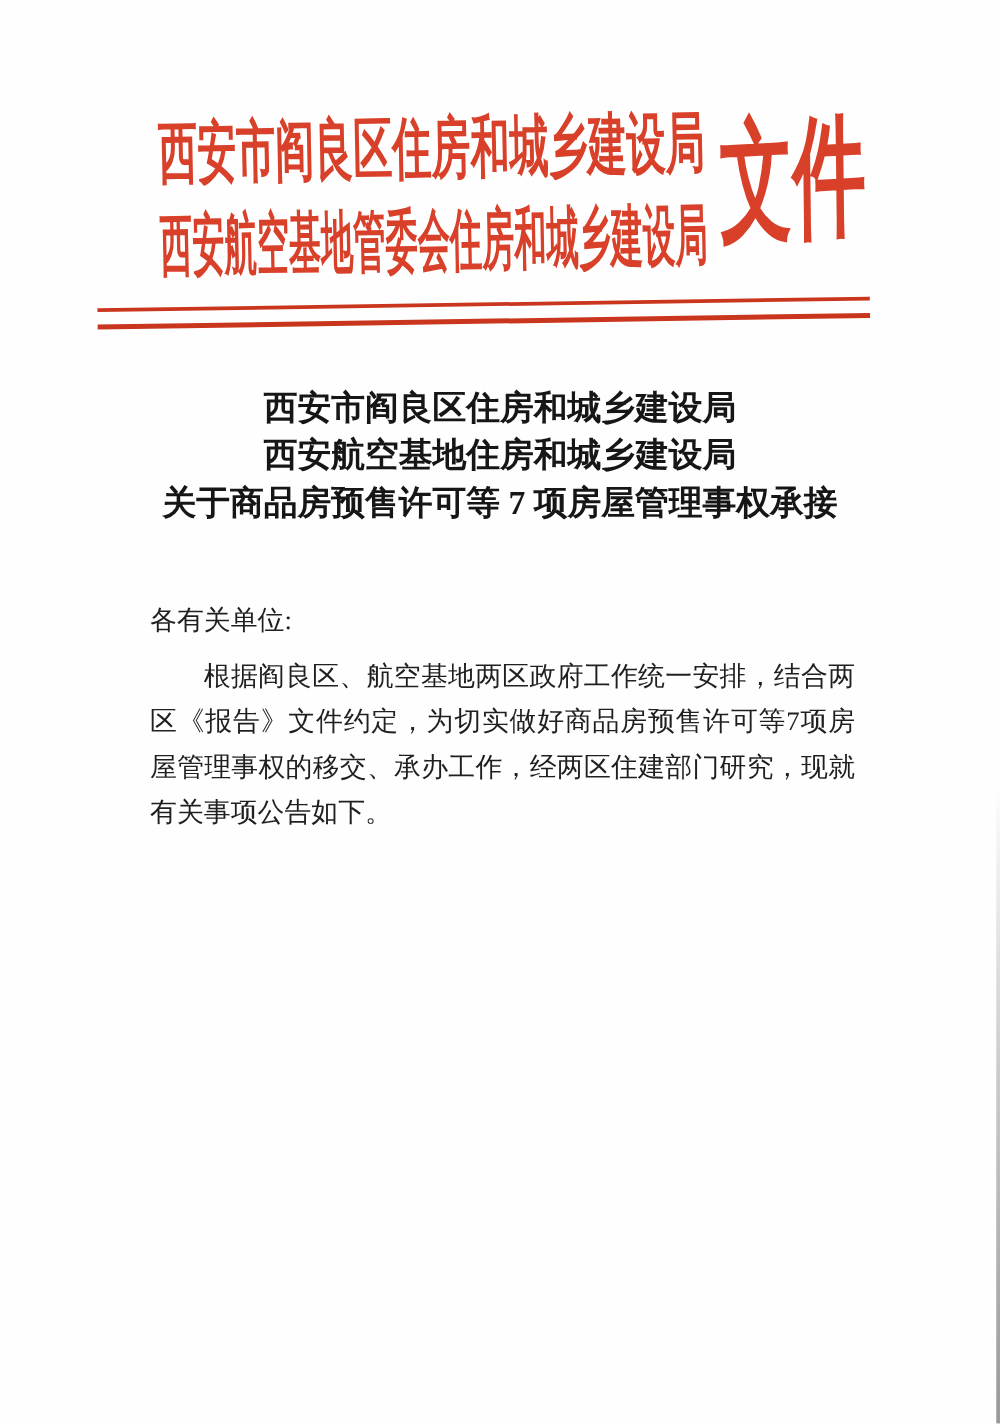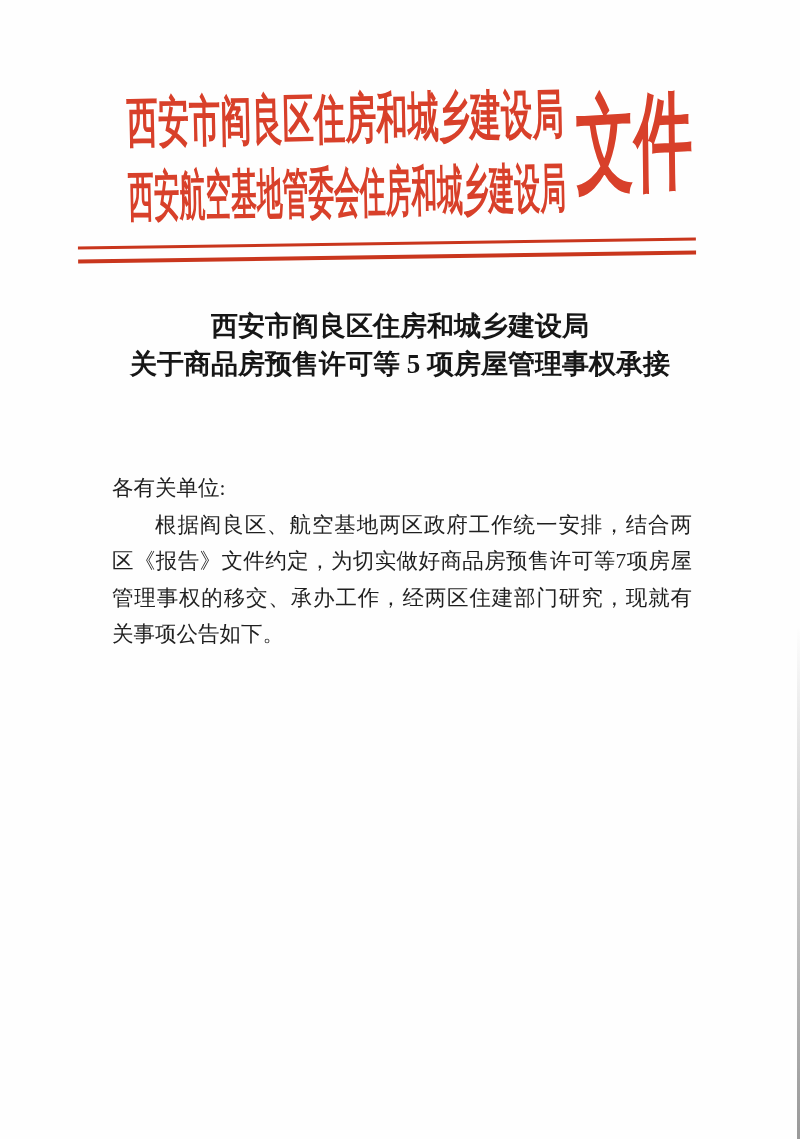--- a/index.html
+++ b/index.html
@@ -75,21 +75,21 @@
   .doc-body {
     position: absolute;
     top: 470px;
     left: 112px;
     width: 580px;
     font-size: 21.5px;
     line-height: 36.6px;
     color: var(--body-black);
     text-align: justify;
   }
-  .doc-body p { margin: 0; text-indent: 2em; }
+  .doc-body p { margin: 8px; text-indent: 2em; }
   .doc-body p.salutation { text-indent: 0; }
   
   .scan-edge {
     position: absolute;
     top: 0;
     right: 0;
     width: 3px;
     height: 100%;
     background: linear-gradient(to bottom,
       rgba(0,0,0,0) 0%,
@@ -109,21 +109,22 @@
       <div class="lh-line lh-line1">西安市阎良区住房和城乡建设局</div>
       <div class="lh-line lh-line2">西安航空基地管委会住房和城乡建设局</div>
     </div>
     <div class="doc-label">文件</div>
   </header>
 
   <div class="red-rule"></div>
 
   <h1 class="doc-title">
     <div>西安市阎良区住房和城乡建设局</div>
-    <div>关于商品房预售许可等 5 项房屋管理事权承接</div>
+    <div>西安航空基地住房和城乡建设局</div>
+    <div>关于商品房预售许可等 7 项房屋管理事权承接</div>
   </h1>
 
   <main class="doc-body">
     <p class="salutation">各有关单位:</p>
     <p>根据阎良区、航空基地两区政府工作统一安排，结合两区《报告》文件约定，为切实做好商品房预售许可等7项房屋管理事权的移交、承办工作，经两区住建部门研究，现就有关事项公告如下。</p>
   </main>
 
   <div class="scan-edge"></div>
 
 </div>

